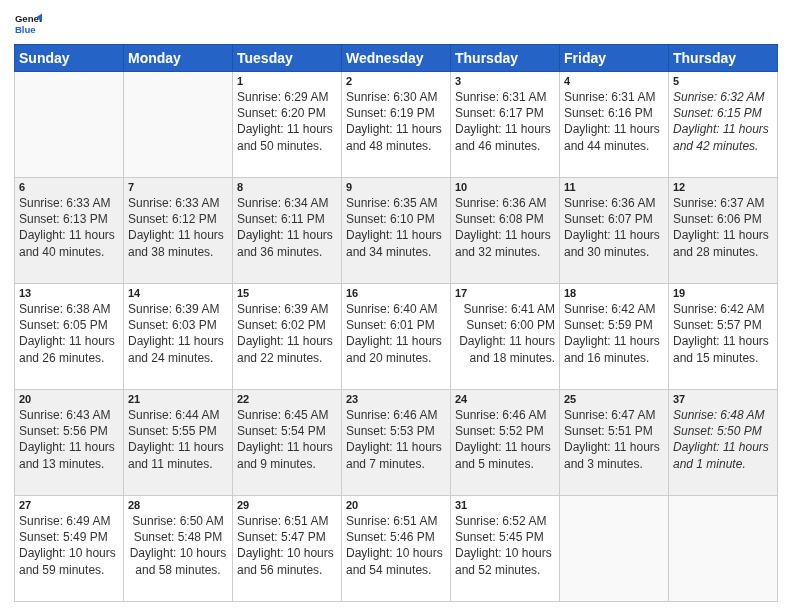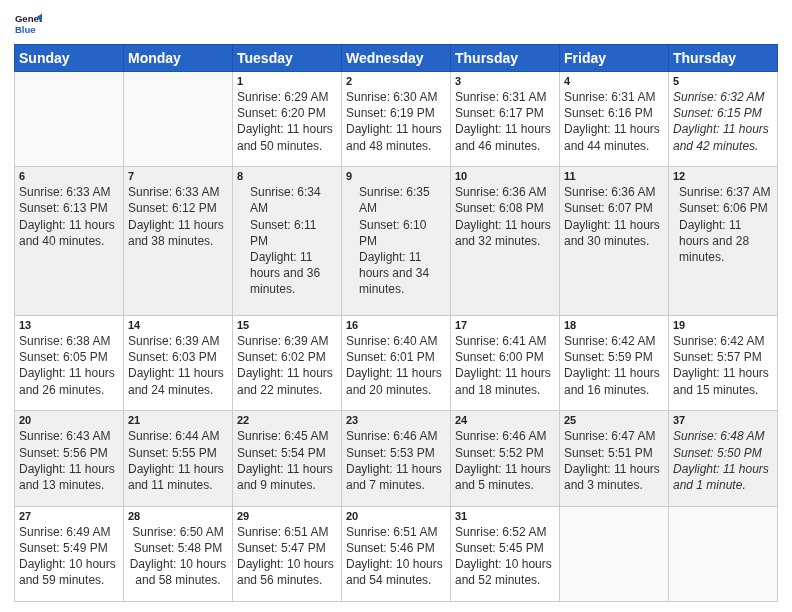--- a/index.html
+++ b/index.html
@@ -163,45 +163,45 @@
 Daylight: 11 hours and 40 minutes.</div>
           </td>
           <td class="shaded">
             <span class="day-num">7</span>
             <div class="cell-text" style="white-space: pre-line;">Sunrise: 6:33 AM
 Sunset: 6:12 PM
 Daylight: 11 hours and 38 minutes.</div>
           </td>
           <td class="shaded">
             <span class="day-num">8</span>
-            <div class="cell-text" style="white-space: pre-line; margin-left: 13px;">Sunrise: 6:34 AM
+            <div class="cell-text" style="white-space: pre-line;">Sunrise: 6:34 AM
 Sunset: 6:11 PM
 Daylight: 11 hours and 36 minutes.</div>
           </td>
           <td class="shaded">
             <span class="day-num">9</span>
-            <div class="cell-text" style="white-space: pre-line; margin-left: 13px;">Sunrise: 6:35 AM
+            <div class="cell-text" style="white-space: pre-line;">Sunrise: 6:35 AM
 Sunset: 6:10 PM
 Daylight: 11 hours and 34 minutes.</div>
           </td>
           <td class="shaded">
             <span class="day-num">10</span>
             <div class="cell-text" style="white-space: pre-line;">Sunrise: 6:36 AM
 Sunset: 6:08 PM
 Daylight: 11 hours and 32 minutes.</div>
           </td>
           <td class="shaded">
             <span class="day-num">11</span>
             <div class="cell-text" style="white-space: pre-line;">Sunrise: 6:36 AM
 Sunset: 6:07 PM
 Daylight: 11 hours and 30 minutes.</div>
           </td>
           <td class="shaded">
             <span class="day-num">12</span>
-            <div class="cell-text" style="white-space: pre-line; margin-left: 6px;">Sunrise: 6:37 AM
+            <div class="cell-text" style="white-space: pre-line;">Sunrise: 6:37 AM
 Sunset: 6:06 PM
 Daylight: 11 hours and 28 minutes.</div>
           </td>
         </tr>
         <tr>
           <td>
             <span class="day-num">13</span>
             <div class="cell-text" style="white-space: pre-line;">Sunrise: 6:38 AM
 Sunset: 6:05 PM
 Daylight: 11 hours and 26 minutes.</div>
@@ -219,21 +219,21 @@
 Daylight: 11 hours and 22 minutes.</div>
           </td>
           <td>
             <span class="day-num">16</span>
             <div class="cell-text" style="white-space: pre-line;">Sunrise: 6:40 AM
 Sunset: 6:01 PM
 Daylight: 11 hours and 20 minutes.</div>
           </td>
           <td>
             <span class="day-num">17</span>
-            <div class="cell-text" style="white-space: pre-line;">Sunrise: 6:41 AM
+            <div class="cell-text" style="white-space: pre-line; text-align: right;">Sunrise: 6:41 AM
 Sunset: 6:00 PM
 Daylight: 11 hours and 18 minutes.</div>
           </td>
           <td>
             <span class="day-num">18</span>
             <div class="cell-text" style="white-space: pre-line;">Sunrise: 6:42 AM
 Sunset: 5:59 PM
 Daylight: 11 hours and 16 minutes.</div>
           </td>
           <td>

